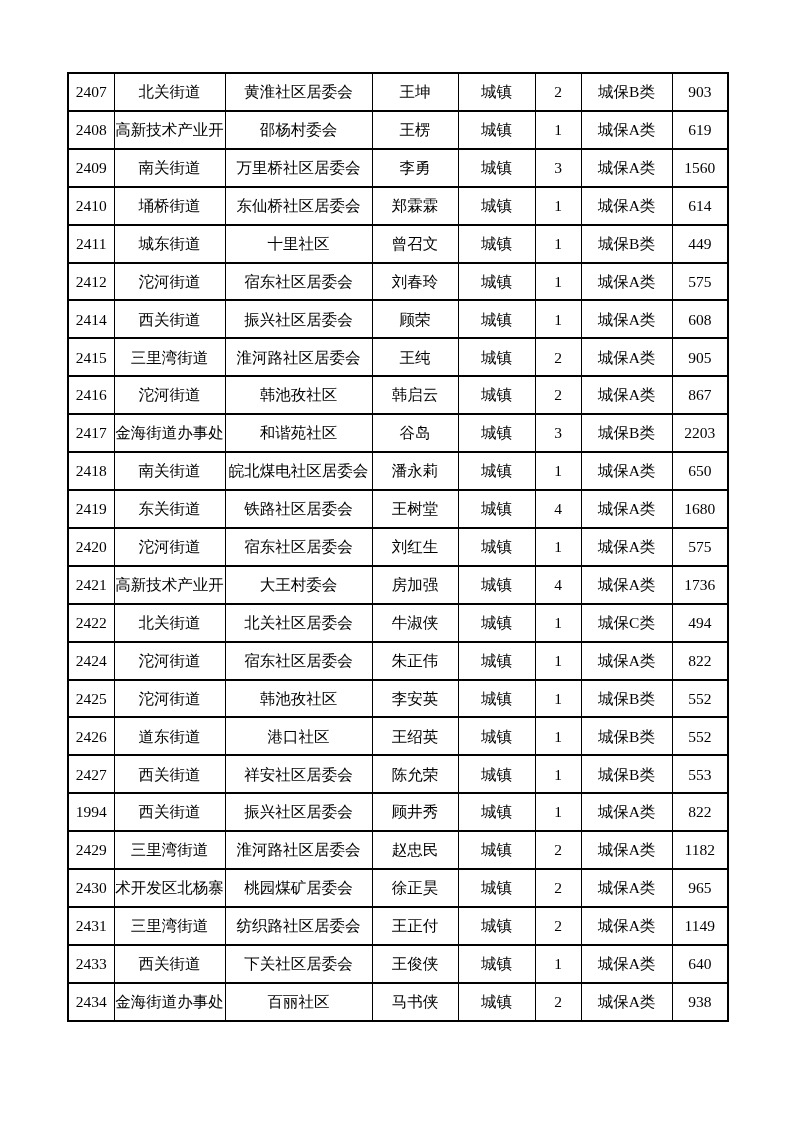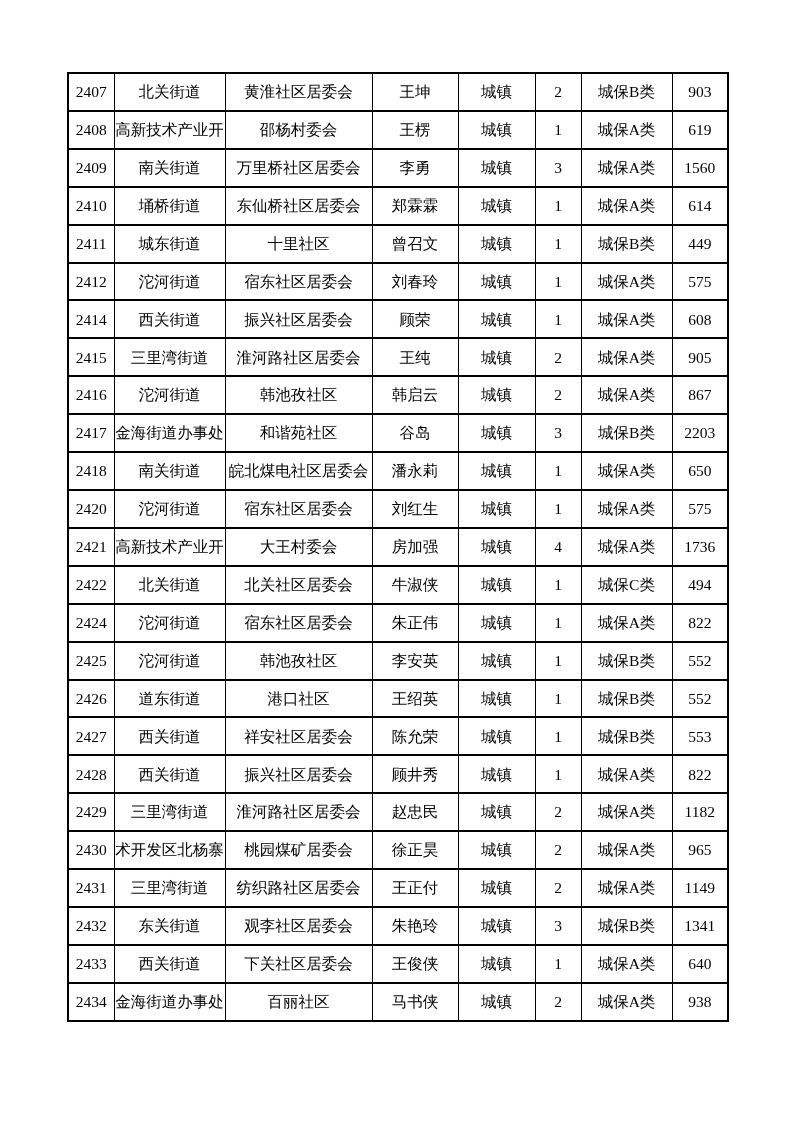--- a/index.html
+++ b/index.html
@@ -177,20 +177,30 @@
     <td>2418</td>
     <td class="clip">南关街道</td>
     <td class="clip">皖北煤电社区居委会</td>
     <td>潘永莉</td>
     <td>城镇</td>
     <td>1</td>
     <td>城保A类</td>
     <td>650</td>
   </tr>
           <tr>
+    <td>2419</td>
+    <td class="clip">东关街道</td>
+    <td class="clip">铁路社区居委会</td>
+    <td>王树堂</td>
+    <td>城镇</td>
+    <td>4</td>
+    <td>城保A类</td>
+    <td>1680</td>
+  </tr>
+          <tr>
     <td>2420</td>
     <td class="clip">沱河街道</td>
     <td class="clip">宿东社区居委会</td>
     <td>刘红生</td>
     <td>城镇</td>
     <td>1</td>
     <td>城保A类</td>
     <td>575</td>
   </tr>
           <tr>
@@ -247,21 +257,21 @@
     <td>2427</td>
     <td class="clip">西关街道</td>
     <td class="clip">祥安社区居委会</td>
     <td>陈允荣</td>
     <td>城镇</td>
     <td>1</td>
     <td>城保B类</td>
     <td>553</td>
   </tr>
           <tr>
-    <td>2428</td>
+    <td>1994</td>
     <td class="clip">西关街道</td>
     <td class="clip">振兴社区居委会</td>
     <td>顾井秀</td>
     <td>城镇</td>
     <td>1</td>
     <td>城保A类</td>
     <td>822</td>
   </tr>
           <tr>
     <td>2429</td>
@@ -285,30 +295,20 @@
   </tr>
           <tr>
     <td>2431</td>
     <td class="clip">三里湾街道</td>
     <td class="clip">纺织路社区居委会</td>
     <td>王正付</td>
     <td>城镇</td>
     <td>2</td>
     <td>城保A类</td>
     <td>1149</td>
-  </tr>
-          <tr>
-    <td>2432</td>
-    <td class="clip">东关街道</td>
-    <td class="clip">观李社区居委会</td>
-    <td>朱艳玲</td>
-    <td>城镇</td>
-    <td>3</td>
-    <td>城保B类</td>
-    <td>1341</td>
   </tr>
           <tr>
     <td>2433</td>
     <td class="clip">西关街道</td>
     <td class="clip">下关社区居委会</td>
     <td>王俊侠</td>
     <td>城镇</td>
     <td>1</td>
     <td>城保A类</td>
     <td>640</td>

